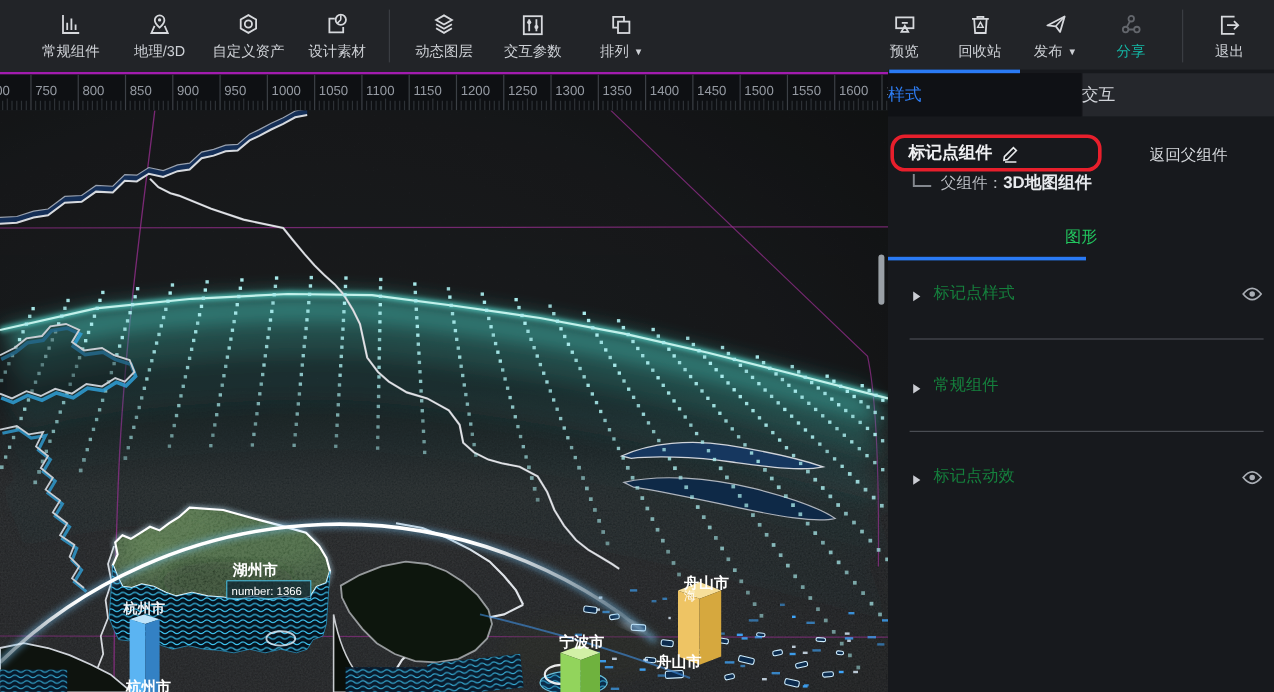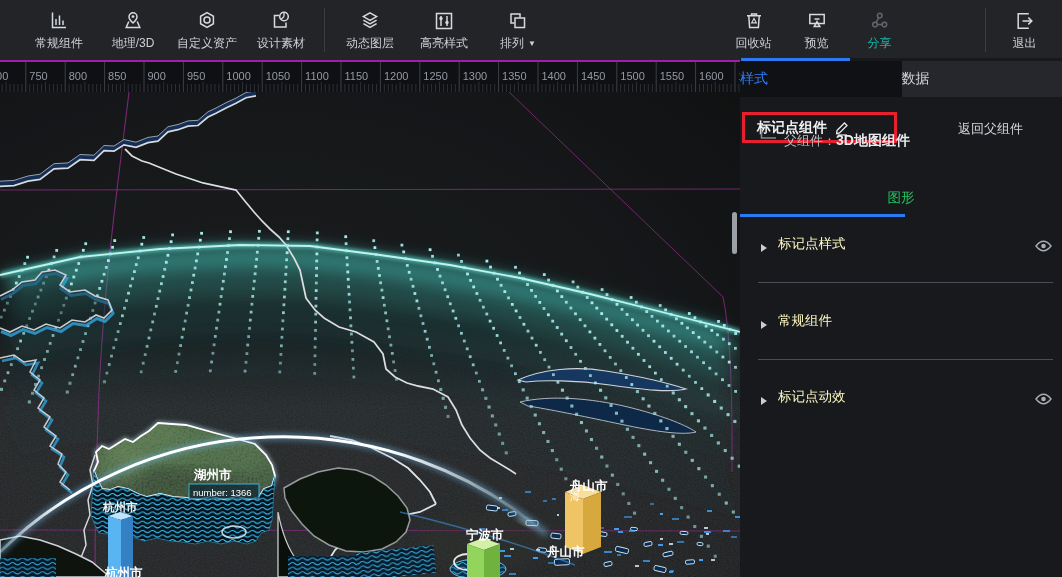--- a/index.html
+++ b/index.html
@@ -17,35 +17,35 @@
 #scrollthumb{position:absolute;left:732px;top:212px;width:5px;height:42px;background:#9aa0a6;border-radius:3px;z-index:5}
 #panel{position:absolute;left:740px;top:58px;width:322px;height:519px;background:#17191d}
 #ptabs{position:relative;width:322px;height:39px;display:flex;padding-top:2.5px}
 .ptab{flex:1;background:#25272c;display:flex;align-items:center;border-left:1px solid #0f1115;height:36.5px}
 .ptab:first-child{border-left:none}
 .ptab span{font-size:14px;color:#d0d3d8}
 .ptab.active{background:#0f1115}
 .ptab.active span{color:#2e7ef5}
 #bluebar{position:absolute;left:1px;top:0;width:109px;height:2.5px;background:#2a7af5;z-index:2}
 #pbody{position:absolute;left:0;top:39px;width:322px;height:480px}
-#redbox{position:absolute;left:2px;top:15px;width:155px;height:31px;border:3.5px solid #e81f2c;border-radius:0;display:flex;align-items:center;padding-left:12px}
+#redbox{position:absolute;left:2px;top:15px;width:176px;height:31px;border:3.5px solid #e81f2c;border-radius:12px;display:flex;align-items:center;padding-left:12px}
 #compname{font-size:14px;font-weight:bold;color:#f0f1f3}
 #pen{margin-left:7px;display:flex;align-items:center}
 #backparent{position:absolute;right:39px;top:23px;font-size:13px;color:#d5d8dc}
-#parentrow{position:absolute;left:20px;top:35px;display:flex;}
+#parentrow{position:absolute;left:20px;top:47px;display:flex;align-items:center}
 #parentrow svg{margin-right:7px;margin-top:-4px}
 #parentrow .p1{font-size:13px;color:#b9bcc2}
 #parentrow .p2{font-size:14px;font-weight:bold;color:#e8eaee}
 #subtabs{position:absolute;left:0;top:83px;width:322px;height:36px;display:flex}
 .stab{flex:1;display:flex;align-items:center;justify-content:center;font-size:13.5px;color:#d5d8db}
 .stab.act{color:#22c55e}
 #subline{position:absolute;left:0;top:117px;width:165px;height:3px;background:#2a7af5}
 .sect{position:absolute;left:0;width:322px;height:24px}
 .sect .arr{position:absolute;left:20px;top:7px}
-.sect .stxt{position:absolute;left:38px;top:3px;font-size:13.5px;color:#fef9c3}
+.sect .stxt{position:absolute;left:38px;top:3px;font-size:13.5px;color:#15803d}
 .sect .eye{position:absolute;right:10px;top:6px}
 .divider{position:absolute;left:18px;width:295px;height:1px;background:#4a4d53}
 .lb{font-weight:bold}
 text{font-family:"Liberation Sans",sans-serif}
 </style></head>
 <body>
 <div id="app">
 <div id="toolbar">
       <div class="tgrp" style="left:22px">
         <div class="tbi ">
@@ -89,46 +89,53 @@
           </svg>
           <div class="tbl">动态图层</div>
         </div>
         <div class="tbi ">
           <svg width="20" height="20" viewBox="0 0 20 20">
             <rect x="2.5" y="2.5" width="15" height="15" fill="none" stroke="#d7d9dd" stroke-width="1.5"></rect>
             <path d="M7,5 V15 M13,5 V15" fill="none" stroke="#d7d9dd" stroke-width="1.5"></path>
             <circle cx="7" cy="7.5" r="1.7" fill="#d7d9dd"></circle>
             <circle cx="13" cy="11.5" r="1.7" fill="#d7d9dd"></circle>
           </svg>
-          <div class="tbl">高亮样式</div>
+          <div class="tbl">交互参数</div>
         </div>
         <div class="tbi ">
           <svg width="20" height="20" viewBox="0 0 20 20">
             <path d="M6.5,12 H3 V3 H12 V6.4" fill="none" stroke="#d7d9dd" stroke-width="1.5"></path>
             <rect x="7" y="7" width="9.5" height="9.5" fill="none" stroke="#d7d9dd" stroke-width="1.5"></rect>
           </svg>
           <div class="tbl">排列<span class="dd">▼</span></div>
         </div>
       </div>
       <div class="tgrp right" style="left:722px">
+        <div class="tbi ">
+          <svg width="20" height="20" viewBox="0 0 20 20">
+            <rect x="2.8" y="3.5" width="14.4" height="9" fill="none" stroke="#d7d9dd" stroke-width="1.5"></rect>
+            <path d="M7.5,8 H12.5" fill="none" stroke="#d7d9dd" stroke-width="1.5"></path>
+            <path d="M10,10.5 L12.8,15.6 H7.2 Z" fill="none" stroke="#d7d9dd" stroke-width="1.5"></path>
+          </svg>
+          <div class="tbl">预览</div>
+        </div>
         <div class="tbi ">
           <svg width="20" height="20" viewBox="0 0 20 20">
             <path d="M3,4.8 H17 M7.5,4.8 V3 H12.5 V4.8" fill="none" stroke="#d7d9dd" stroke-width="1.5"></path>
             <path d="M4.8,4.8 L5.6,16.5 H14.4 L15.2,4.8" fill="none" stroke="#d7d9dd" stroke-width="1.5"></path>
             <path d="M10,7.5 L12.3,11.8 H7.7 Z" fill="none" stroke="#d7d9dd" stroke-width="1.2"></path>
           </svg>
           <div class="tbl">回收站</div>
         </div>
         <div class="tbi ">
           <svg width="20" height="20" viewBox="0 0 20 20">
-            <rect x="2.8" y="3.5" width="14.4" height="9" fill="none" stroke="#d7d9dd" stroke-width="1.5"></rect>
-            <path d="M7.5,8 H12.5" fill="none" stroke="#d7d9dd" stroke-width="1.5"></path>
-            <path d="M10,10.5 L12.8,15.6 H7.2 Z" fill="none" stroke="#d7d9dd" stroke-width="1.5"></path>
+            <path d="M2.8,10.2 L17.2,2.8 L13.4,15.6 L9.8,10.9 Z" fill="none" stroke="#d7d9dd" stroke-width="1.5" stroke-linejoin="round"></path>
+            <path d="M17.2,2.8 L9.8,10.9" stroke="#d7d9dd" stroke-width="1.3"></path>
           </svg>
-          <div class="tbl">预览</div>
+          <div class="tbl">发布<span class="dd">▼</span></div>
         </div>
         <div class="tbi dim">
           <svg width="20" height="20" viewBox="0 0 20 20">
             <g fill="none" stroke="#63666c" stroke-width="1.5">
               <circle cx="9.7" cy="4.6" r="2.3"></circle>
               <circle cx="5" cy="13.6" r="2.3"></circle>
               <circle cx="14.4" cy="13.6" r="2.3"></circle>
               <path d="M7.3,13.6 H12.1 M8.7,6.6 L6,11.6"></path>
             </g>
           </svg>
@@ -1144,22 +1151,22 @@
       <text x="466" y="447" font-size="12.5" fill="#ffffff" class="lb">宁波市</text>
       <text x="570" y="398" font-size="12.5" fill="#ffffff" class="lb">舟山市</text>
       <text x="547" y="464" font-size="12.5" fill="#ffffff" class="lb">舟山市</text>
 </svg>
 <div id="scrollthumb"></div>
 <div id="panel">
 <div id="ptabs">
  <div class="ptab active">
           <span>样式</span>
         </div>
- <div class="ptab">
-          <span>数据</span>
+ <div class="ptab last">
+          <span>交互</span>
         </div>
  <div id="bluebar"></div>
 </div>
 <div id="pbody">
  <div id="redbox">
           <span id="compname">标记点组件</span>
           <span id="pen">
             <svg width="16" height="16" viewBox="0 0 16 16">
               <path d="M3,10.5 L10.5,3 L13,5.5 L5.5,13 L2.6,13.6 Z" fill="none" stroke="#e8eaec" stroke-width="1.3"></path>
               <path d="M3.5,15 H13" stroke="#e8eaec" stroke-width="1.2"></path>

